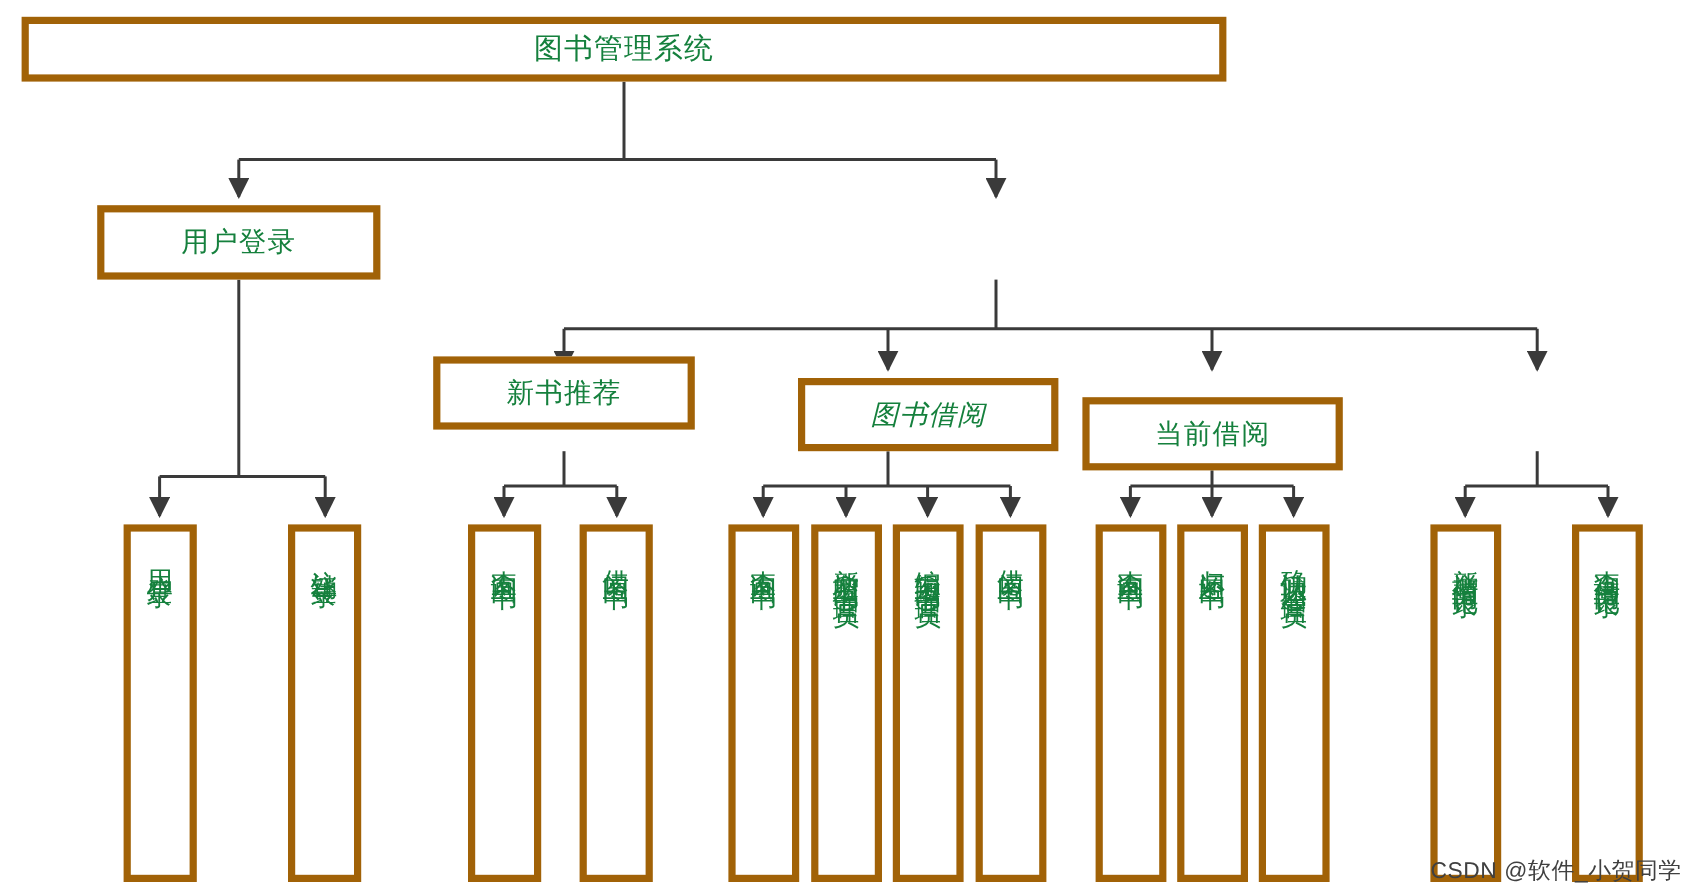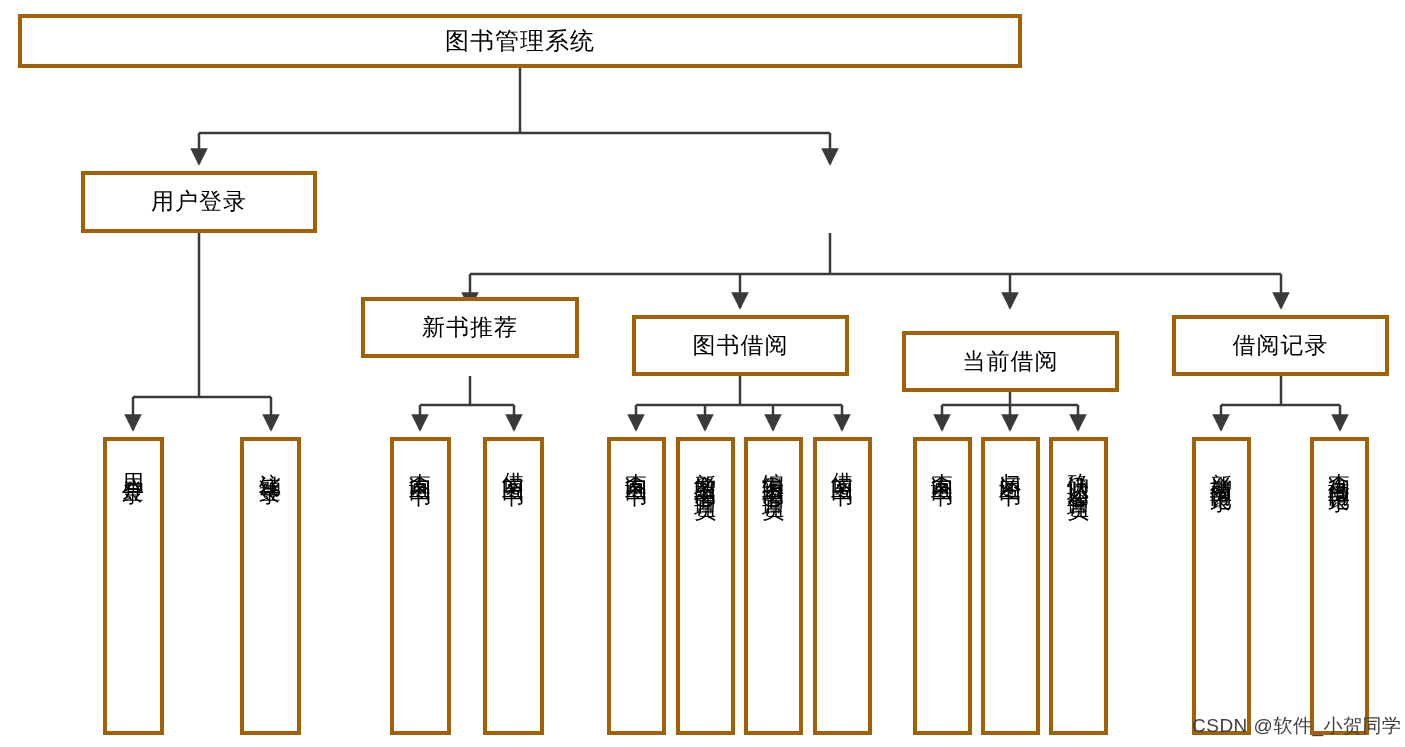--- a/index.html
+++ b/index.html
@@ -23,26 +23,26 @@
     position: absolute;
     left: 0;
     top: 0;
     width: 1405px;
     height: 747px;
     pointer-events: none;
   }
   .node {
     position: absolute;
     box-sizing: border-box;
-    border: 4px solid #a16207;
+    border: 6px solid #a16207;
     background: #ffffff;
     display: flex;
     align-items: center;
     justify-content: center;
-    color: #000000;
+    color: #15803d;
   }
   .node.horiz {
     font-size: 23px;
     letter-spacing: 1px;
     line-height: 1.2;
   }
   .node.root {
     font-size: 24px;
   }
   .node.leaf {
@@ -123,28 +123,25 @@
     <span>图书管理系统</span>
   </div>
 
   <div class="node horiz" style="left:81px; top:171px; width:236px; height:62px;">
     <span>用户登录</span>
   </div>
 
   <div class="node horiz" style="left:361px; top:297px; width:218px; height:61px;">
     <span>新书推荐</span>
   </div>
-  <div class="node horiz" style="left:632px; top:315px; width:217px; height:61px;">
+  <div class="node horiz" style="left:665px; top:315px; width:217px; height:61px;font-style:italic;">
     <span>图书借阅</span>
   </div>
   <div class="node horiz" style="left:902px; top:331px; width:217px; height:61px;">
     <span>当前借阅</span>
-  </div>
-  <div class="node horiz" style="left:1172px; top:315px; width:217px; height:61px;">
-    <span>借阅记录</span>
   </div>
 
   <div class="node leaf" style="left:103px; top:437px; width:61px; height:298px;">
     <span class="vtext">用户登录</span>
   </div>
   <div class="node leaf" style="left:240px; top:437px; width:61px; height:298px;">
     <span class="vtext">注销登录</span>
   </div>
 
   <div class="node leaf" style="left:390px; top:437px; width:61px; height:298px;">

